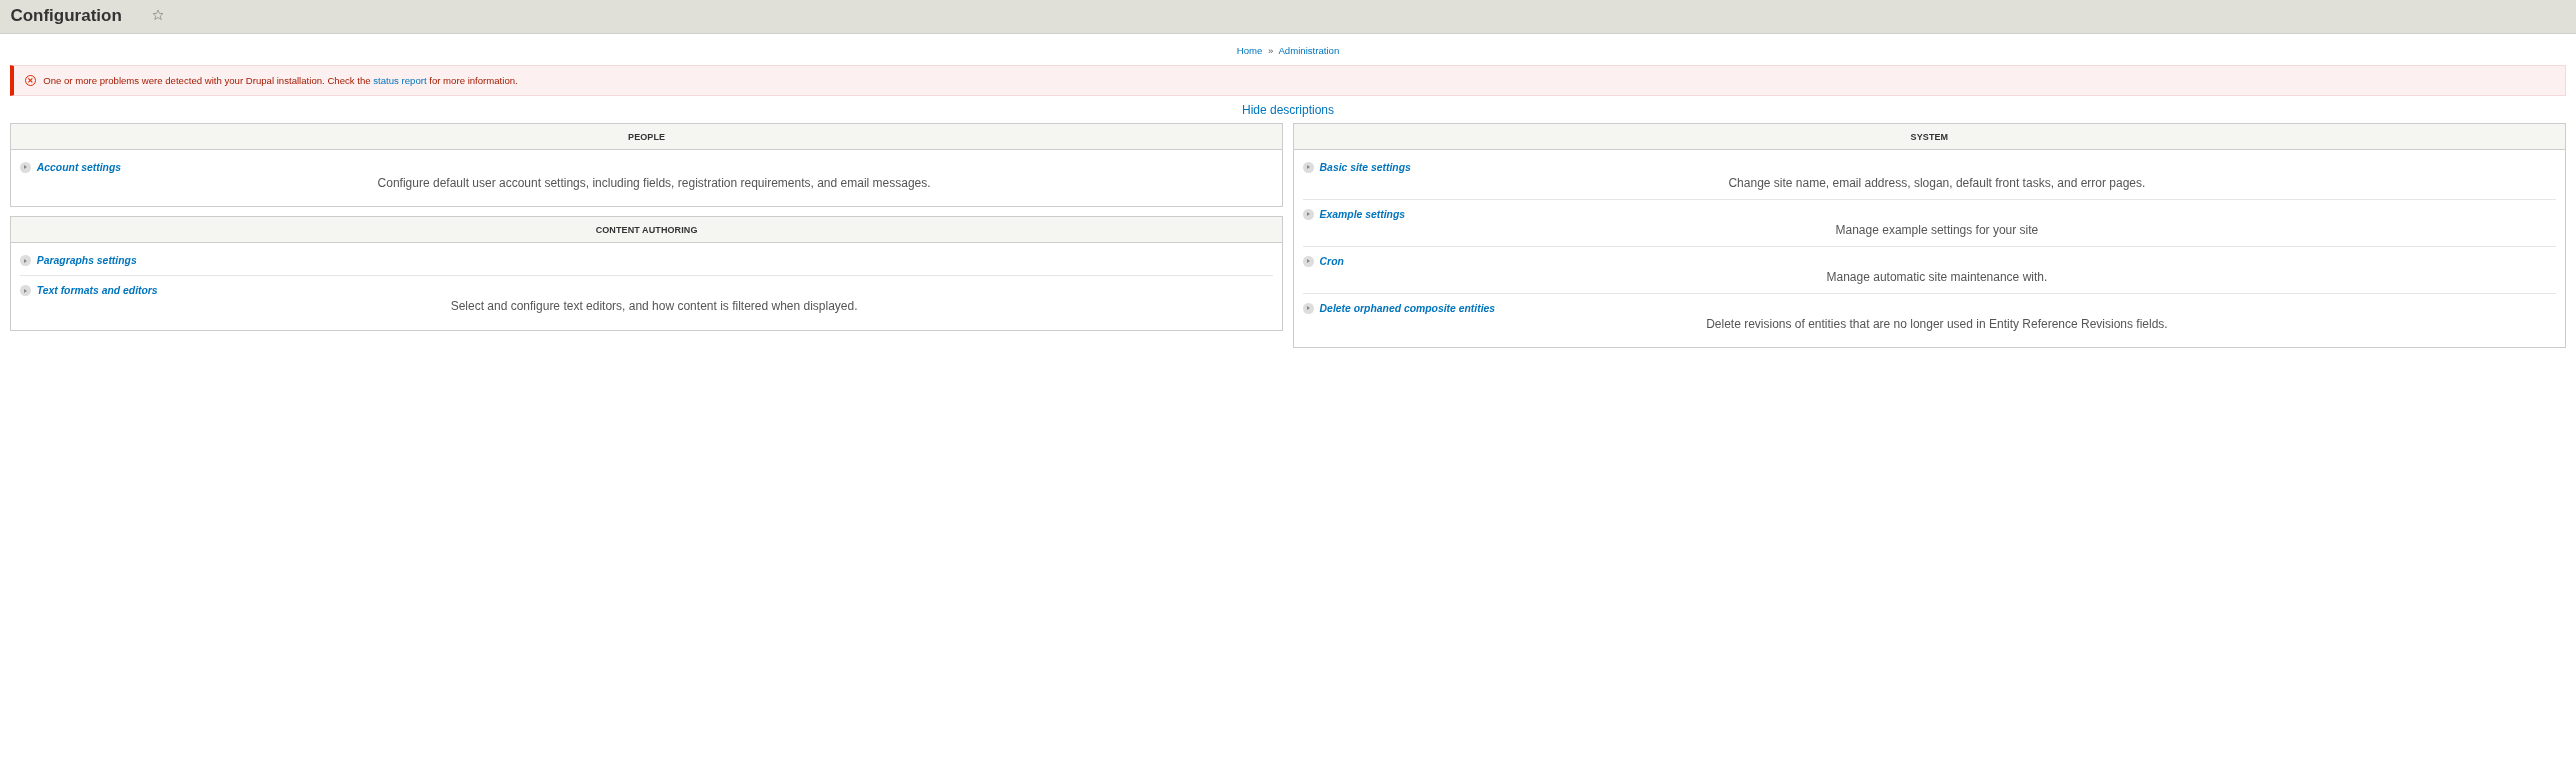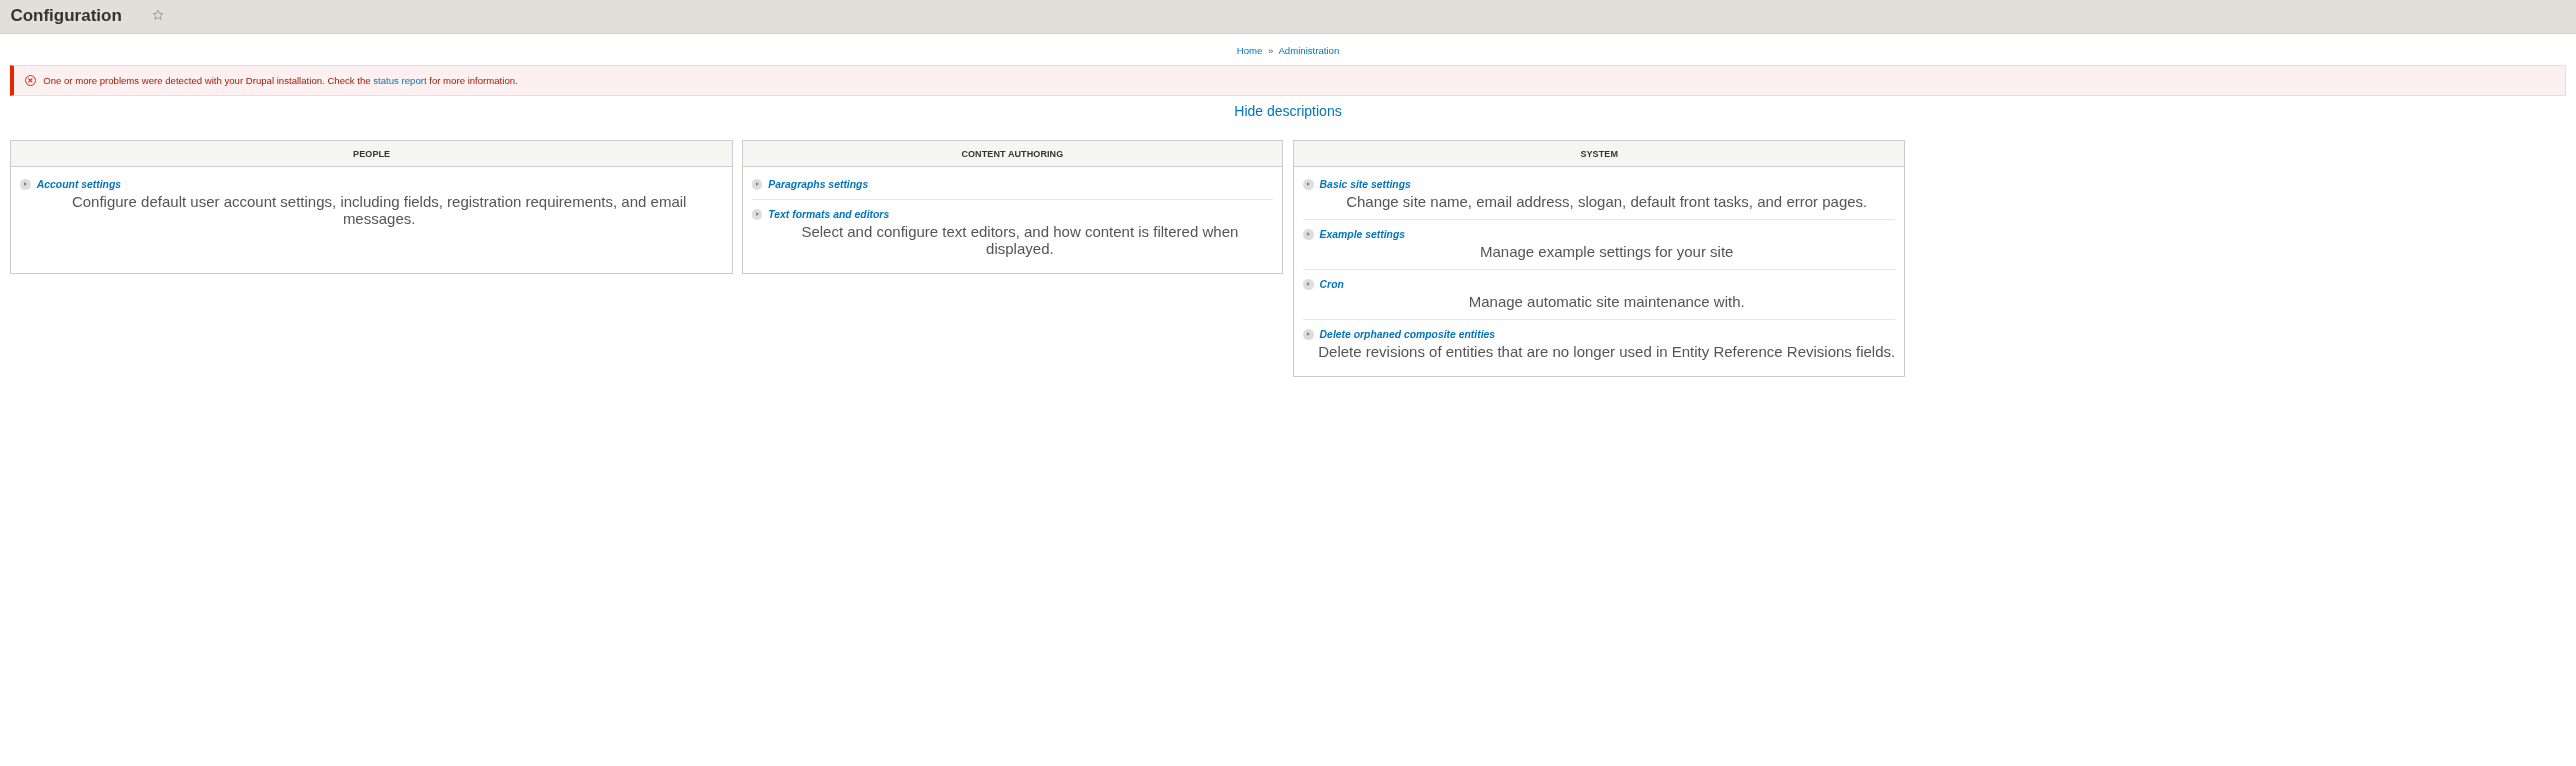--- a/index.html
+++ b/index.html
@@ -44,23 +44,23 @@
     color: #a51b00;
     font-size: 9.6px;
   }
   .error-box a { color: #0074bd; text-decoration: none; }
   .error-icon {
     width: 11px; height: 11px; border-radius: 50%;
     border: 1.5px solid #e62600; color: #e62600;
     display: inline-flex; align-items: center; justify-content: center;
     font-size: 7.4px; font-weight: bold; line-height: 1; flex-shrink: 0;
   }
-  .hide-desc { color: #0074bd; text-decoration: none; font-size: 14px; display: inline-block; margin-bottom: 21px; }
+  .hide-desc { color: #0074bd; text-decoration: none; font-size: 12px; display: inline-block; margin-bottom: 6px; }
   .panels { display: flex; gap: 10.4px; align-items: flex-start; }
-  .col { flex: 1; display: flex; flex-direction: row; gap: 9px; }
+  .col { flex: 1; display: flex; flex-direction: column; gap: 9px; }
   .panel {
     border: 0.7px solid #ccc;
     background: #fff;
   }
   .panel-header {
     background: #f5f5f2;
     border-bottom: 0.7px solid #ccc;
     padding: 7.4px 9px;
     font-weight: bold;
     font-size: 9px;
@@ -83,21 +83,21 @@
   .chevron-icon::before {
     content: "";
     display: block;
     width: 0; height: 0;
     border-left: 3px solid #888;
     border-top: 2.2px solid transparent;
     border-bottom: 2.2px solid transparent;
     margin-left: 0.7px;
   }
   .item-title { color: #0074bd; font-weight: bold; font-size: 10.4px; text-decoration: none; }
-  .item-desc { color: #555; font-size: 15px; margin-left: 15px; margin-top: 3px; }
+  .item-desc { color: #555; font-size: 12px; margin-left: 15px; margin-top: 3px; }
 </style>
 </head>
 <body>
 
 <div class="header-bar">
   <h1 class="page-title">Configuration</h1>
   <span class="star-icon">
     <svg viewBox="0 0 24 24">
         <polygon points="12,2 15,9 22,9 16.5,14 18.5,21 12,17 5.5,21 7.5,14 2,9 9,9"></polygon>
       </svg>

